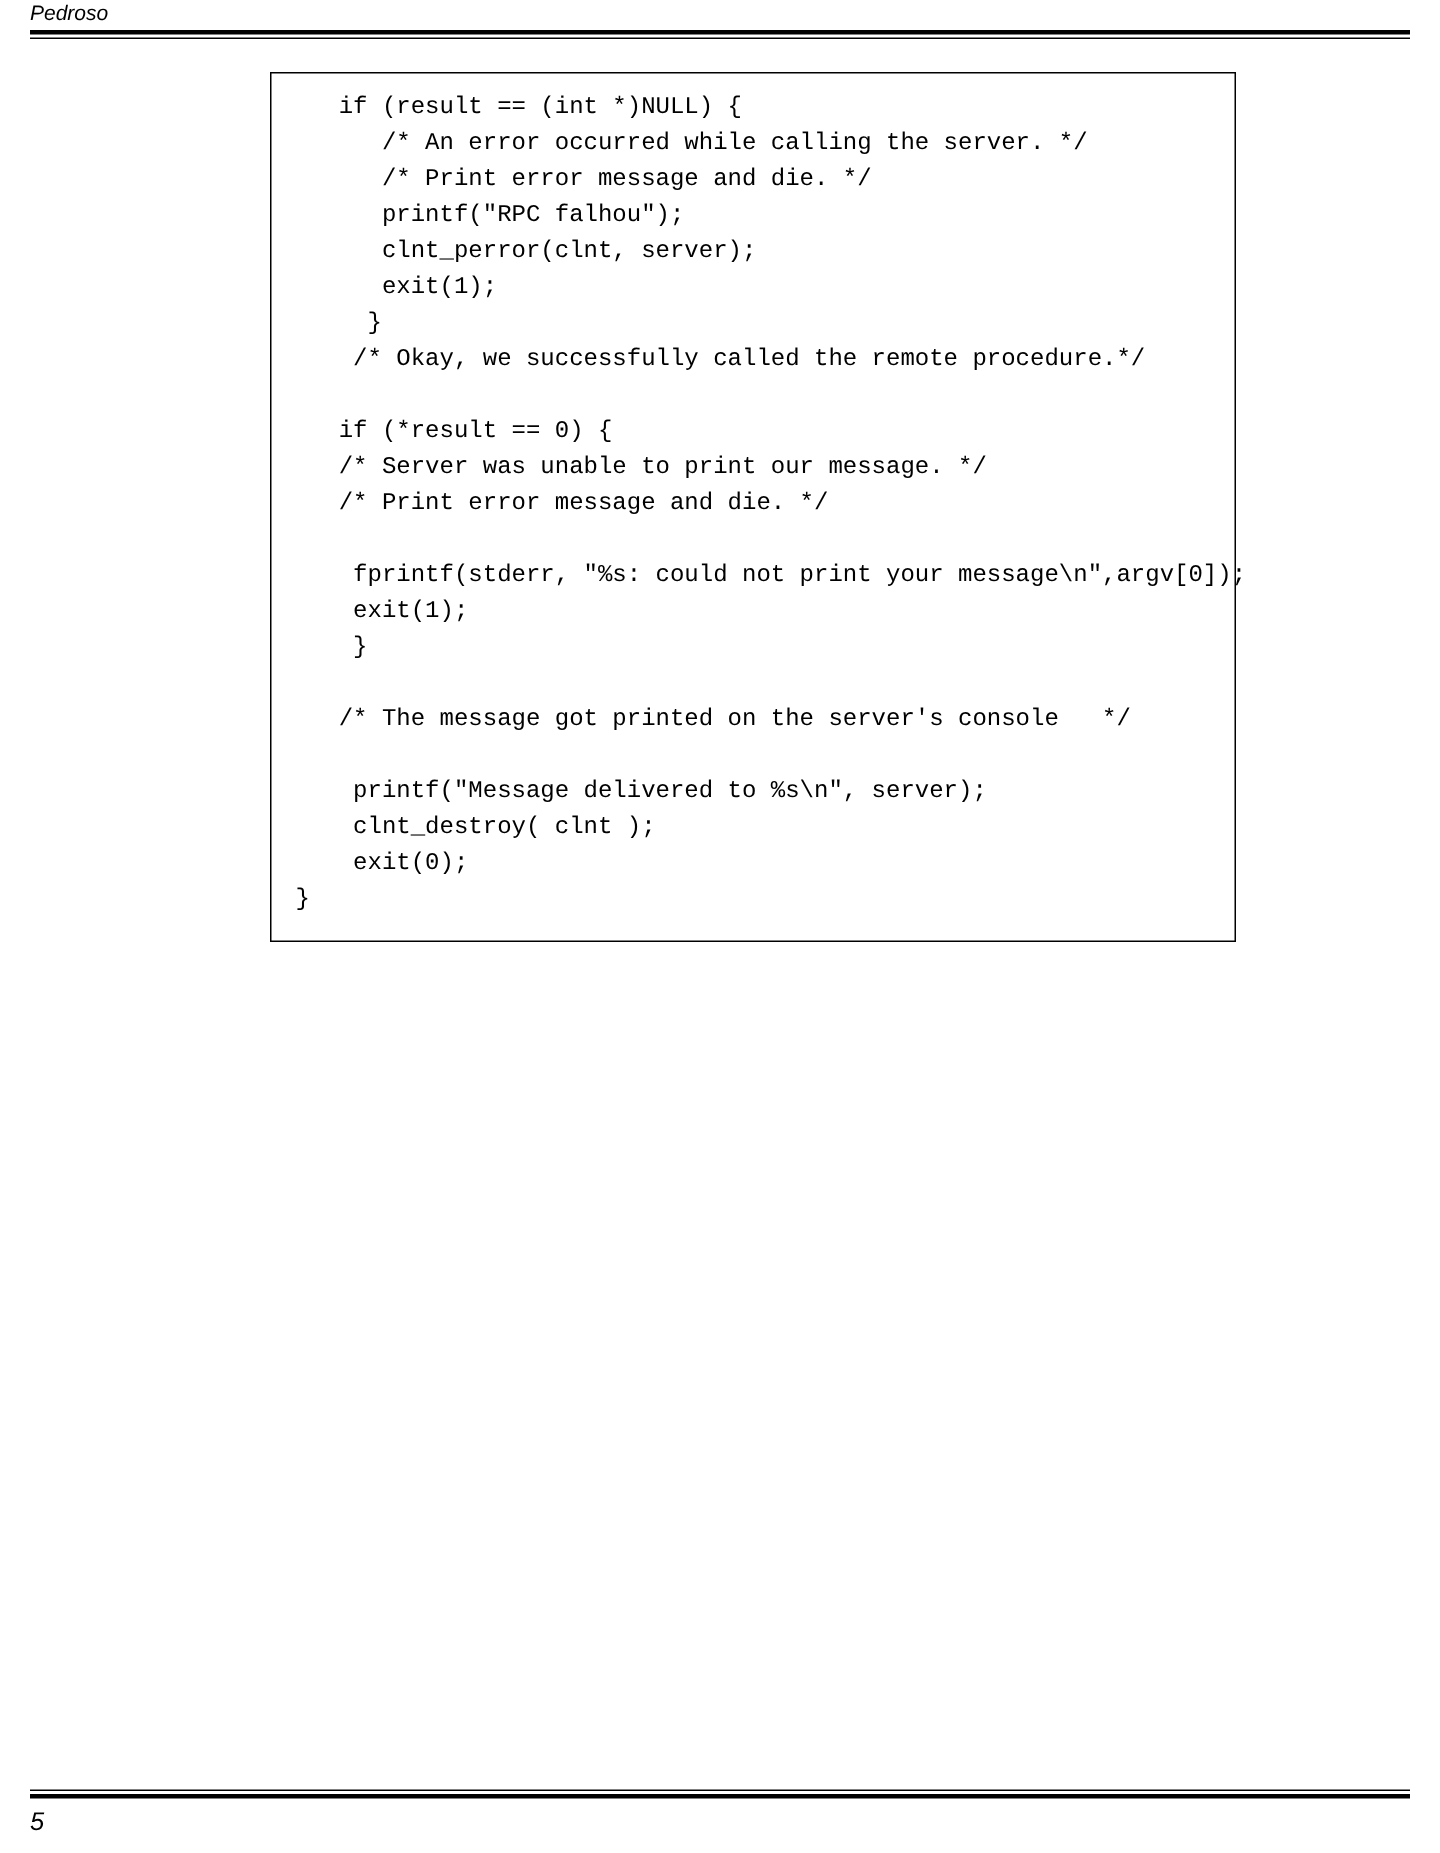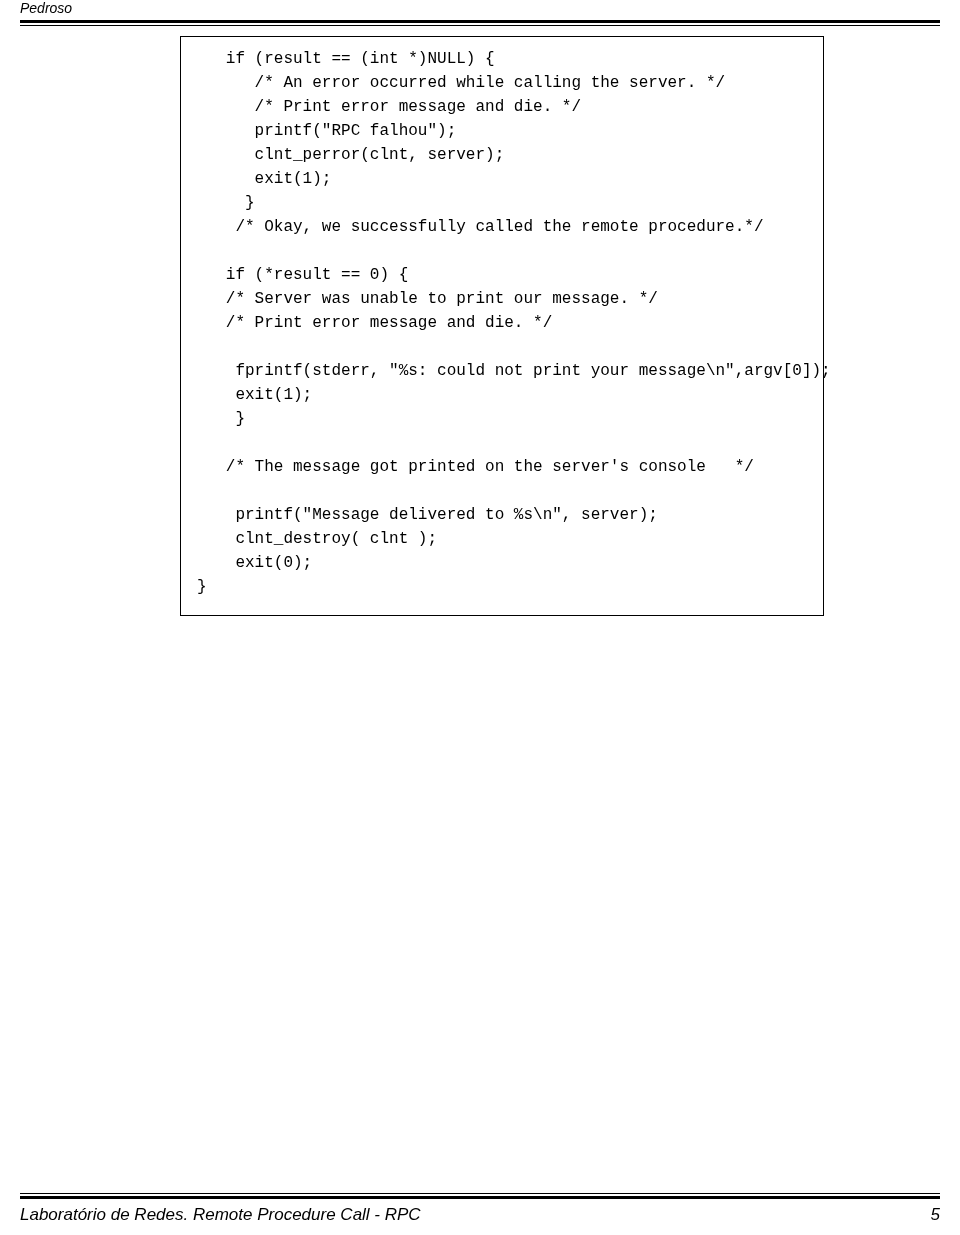--- a/index.html
+++ b/index.html
@@ -27,21 +27,21 @@
   .header-border {
     border-bottom: 3px solid #000;
     margin-top: 2px;
   }
   .header-border-thin {
     border-bottom: 1px solid #000;
     margin-top: 2px;
   }
   .code-box {
     position: absolute;
-    top: 36px;
+    top: 48px;
     left: 180px;
     width: 610px;
     border: 1px solid #000;
     padding: 10px 16px 16px 16px;
     font-family: "Courier New", Courier, monospace;
     font-size: 16px;
     line-height: 1.5;
     white-space: pre;
   }
   .footer-area {
@@ -96,16 +96,15 @@
 
     printf("Message delivered to %s\n", server);
     clnt_destroy( clnt );
     exit(0);
 }</span></div>
 
 <div class="footer-area">
   <div class="footer-border-thin"></div>
   <div class="footer-border-thick"></div>
   <div class="footer-row">
-    <span>Laboratório de Redes. Remote Procedure Call - RPC</span>
     <span>5</span>
   </div>
 </div>
 
 </body></html>

